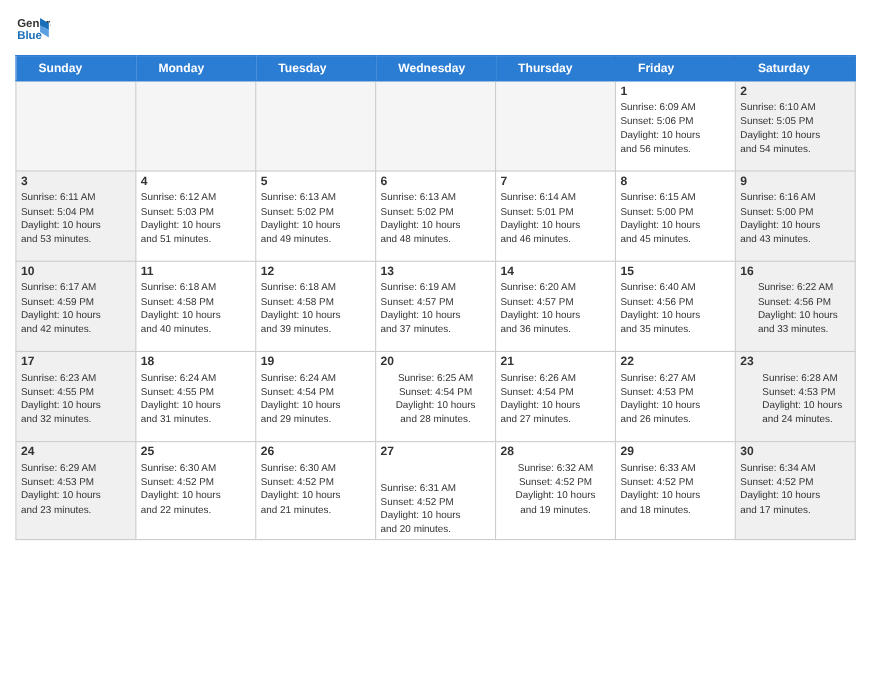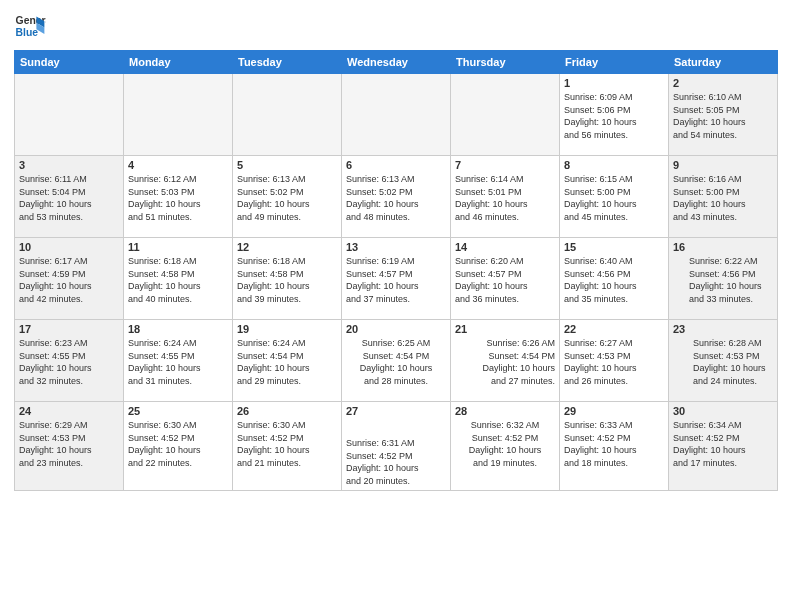--- a/index.html
+++ b/index.html
@@ -45,21 +45,21 @@
     table {
       width: 100%;
       border-collapse: collapse;
       table-layout: fixed;
     }
     th {
       background-color: #2b7cd3;
       color: #fff;
       font-size: 11px;
       font-weight: bold;
-      padding: 5px 5px;
+      padding: 5px 20px;
       text-align: left;
       border: 1px solid #2b7cd3;
     }
     td {
       border: 1px solid #ccc;
       vertical-align: top;
       padding: 3px 4px;
       font-size: 9.5px;
       color: #333;
       height: 82px;
@@ -263,21 +263,21 @@
           </td>
           <td class="weekday">
             <span class="day-num">20</span>
             <div class="day-info" style="white-space: pre-line; text-align: center;">Sunrise: 6:25 AM
 Sunset: 4:54 PM
 Daylight: 10 hours
 and 28 minutes.</div>
           </td>
           <td class="weekday">
             <span class="day-num">21</span>
-            <div class="day-info" style="white-space: pre-line; text-align: right;">Sunrise: 6:26 AM
+            <div class="day-info" style="white-space: pre-line;">Sunrise: 6:26 AM
 Sunset: 4:54 PM
 Daylight: 10 hours
 and 27 minutes.</div>
           </td>
           <td class="weekday">
             <span class="day-num">22</span>
             <div class="day-info" style="white-space: pre-line;">Sunrise: 6:27 AM
 Sunset: 4:53 PM
 Daylight: 10 hours
 and 26 minutes.</div>

